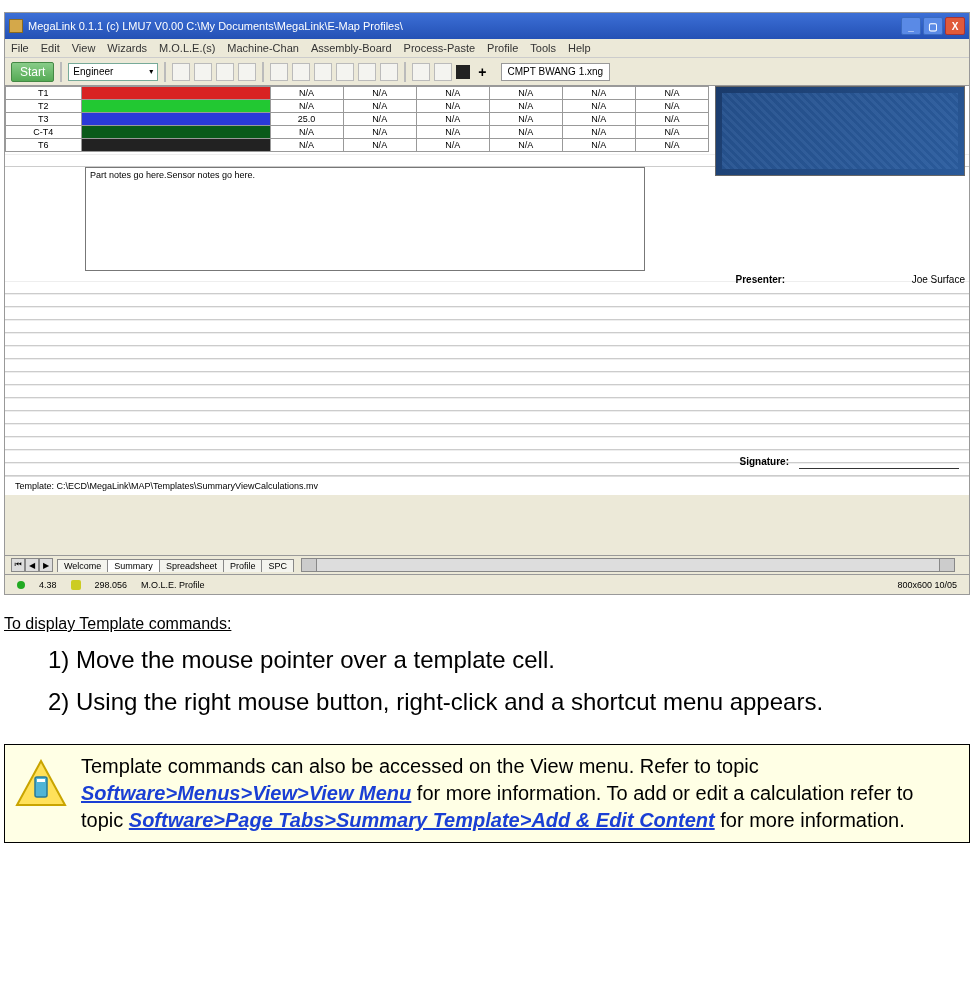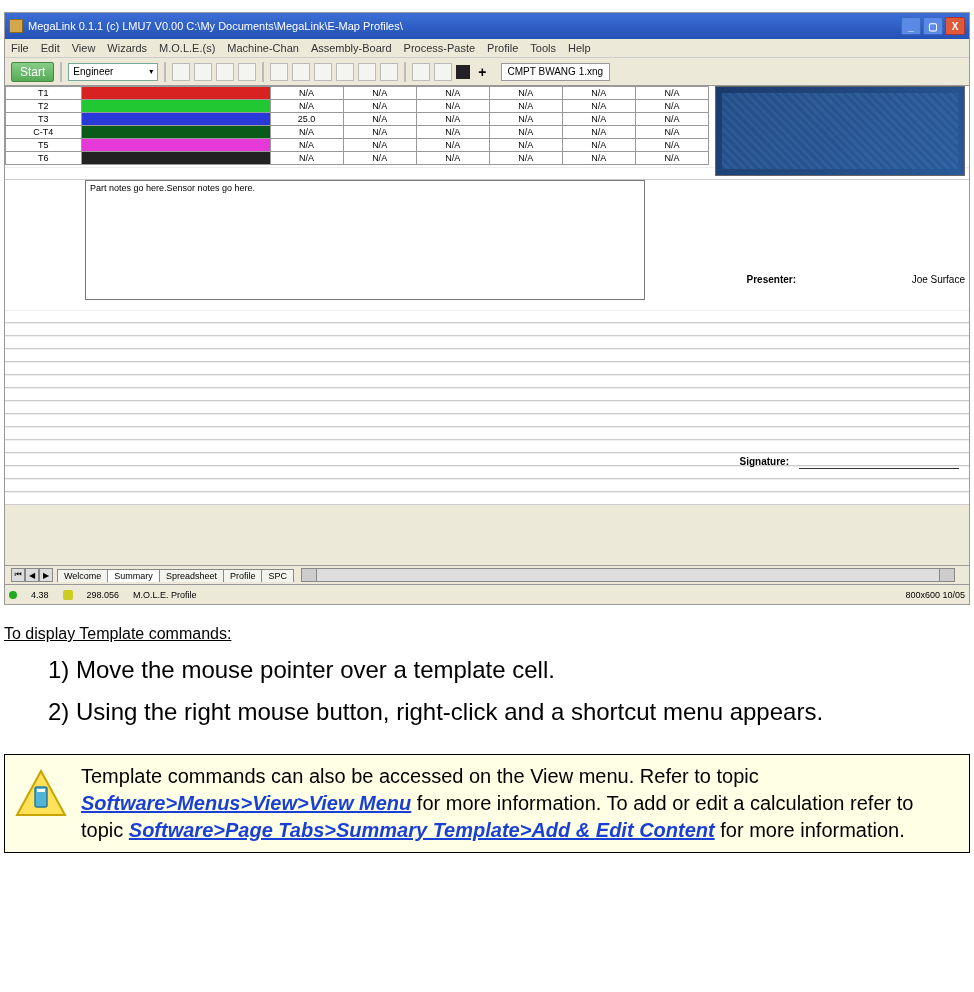--- a/index.html
+++ b/index.html
@@ -42,25 +42,25 @@
   .data-table .colorcell { width: 150px; }
   .data-table .valcell { width: 58px; }
   
   
   .board-preview { position: absolute; right: 4px; top: 0; width: 250px; height: 90px; background: linear-gradient(135deg,#1a3a6a,#2a5a9a); border: 1px solid #666; }
   .board-preview::before { content:""; position:absolute; inset:6px; background: repeating-linear-gradient(45deg,#2a5a9a,#2a5a9a 3px,#3a6aaa 3px,#3a6aaa 6px); opacity:0.6; }
   
   
   .assembly-section { margin-top: 2px; }
   .assembly-header { font-size: 10px; font-weight: bold; padding: 2px 80px; filter: blur(0.5px); }
-  .assembly-box { margin: 0 80px 0 80px; border: 1px solid #777; width: 560px; height: 120px; font-size: 9px; padding: 2px 4px; filter: blur(0.5px); background: #fff; }
+  .assembly-box { margin: 0 80px 0 80px; border: 1px solid #777; width: 560px; height: 104px; font-size: 9px; padding: 2px 4px; filter: blur(0.5px); background: #fff; }
   
   
   .side-label { position: absolute; font-size: 10px; font-weight: bold; filter: blur(0.5px); }
-  .presenter-lbl { right: 173px; top: 188px; }
+  .presenter-lbl { right: 184px; top: 188px; }
   .presenter-val { right: 4px; top: 188px; font-weight: normal; }
   .signature-lbl { right: 180px; top: 370px; }
   .signature-line { position: absolute; right: 10px; top: 382px; width: 160px; border-bottom: 1px solid #333; }
   
   
   .gridrows { margin-top: 10px; }
   .gridrow { height: 13px; border-bottom: 1px solid #ccc; border-top: 1px solid #eee; }
   
   
   .template-path { font-size: 9px; padding: 4px 10px; background: #fff; filter: blur(0.6px); border-top: 1px solid #ddd; }
@@ -70,21 +70,21 @@
   .tabstrip { display: flex; align-items: center; padding: 2px 6px; font-size: 9px; gap: 0; filter: blur(0.4px); border-top: 1px solid #999; }
   .tabnav { display: flex; gap: 0; margin-right: 4px; }
   .tabnav-btn { width: 14px; height: 14px; border: 1px solid #888; background: #ddd; font-size: 8px; display:flex; align-items:center; justify-content:center; }
   .tab { padding: 1px 6px; border: 1px solid #888; border-bottom: none; background: #f4f4ee; margin-right: -1px; }
   .tab.active { background: #fff; }
   .hscroll { flex: 1; margin: 0 8px; height: 14px; border: 1px solid #888; background: #ddd; position: relative; }
   .hscroll::before { content:""; position:absolute; left:0; top:0; width:14px; height:100%; background:#ccc; border-right:1px solid #888; }
   .hscroll::after { content:""; position:absolute; right:0; top:0; width:14px; height:100%; background:#ccc; border-left:1px solid #888; }
   
   
-  .statusbar { display: flex; align-items: center; padding: 2px 4px; font-size: 9px; gap: 14px; border-top: 1px solid #999; filter: blur(0.5px); background: #ece9d8; height: 20px; }
+  .statusbar { display: flex; align-items: center; padding: 2px 12px; font-size: 9px; gap: 14px; border-top: 1px solid #999; filter: blur(0.5px); background: #ece9d8; height: 20px; }
   .status-dot-green { width: 8px; height: 8px; background: #2a2; border-radius: 50%; }
   .status-dot-yellow { width: 10px; height: 10px; background: #cc2; border-radius: 2px; }
   .statusbar .spacer { flex: 1; }
   
   
   .instructions { padding: 0 4px 10px 4px; }
   .instr-heading { font-weight: normal; text-decoration: underline; font-size: 16px; margin-bottom: 8px; }
   .instr-list { list-style: none; padding-left: 44px; font-size: 24px; line-height: 1.6; }
   .instr-list li { margin-bottom: 4px; }
   .instr-num { display: inline-block; width: 28px; }
@@ -189,30 +189,20 @@
             <td class="rownum">C-T4</td>
             <td class="colorcell" style="background: rgb(10, 90, 26);"></td>
             <td class="valcell">N/A</td>
             <td class="valcell">N/A</td>
             <td class="valcell">N/A</td>
             <td class="valcell">N/A</td>
             <td class="valcell">N/A</td>
             <td class="valcell">N/A</td>
           </tr>
           <tr>
-            <td class="rownum">T5</td>
-            <td class="colorcell" style="background: rgb(230, 58, 216);"></td>
-            <td class="valcell">N/A</td>
-            <td class="valcell">N/A</td>
-            <td class="valcell">N/A</td>
-            <td class="valcell">N/A</td>
-            <td class="valcell">N/A</td>
-            <td class="valcell">N/A</td>
-          </tr>
-          <tr>
             <td class="rownum">T6</td>
             <td class="colorcell" style="background: rgb(34, 34, 34);"></td>
             <td class="valcell">N/A</td>
             <td class="valcell">N/A</td>
             <td class="valcell">N/A</td>
             <td class="valcell">N/A</td>
             <td class="valcell">N/A</td>
             <td class="valcell">N/A</td>
           </tr>
         </tbody>
@@ -239,20 +229,21 @@
         <div class="gridrow"></div>
         <div class="gridrow"></div>
       <div class="gridrow"></div>
         <div class="gridrow"></div>
         <div class="gridrow"></div>
       <div class="gridrow"></div>
         <div class="gridrow"></div>
         <div class="gridrow"></div>
     </div>
 
+    <div class="template-path">Template: C:\ECD\MegaLink\MAP\Templates\SummaryViewCalculations.mv</div>
 
     <div class="gridrows" style="margin-top:0">
       <div class="gridrow" style="height:60px; border:none; background:#ece9d8;"></div>
     </div>
   </div>
 
   <div class="bottom-area">
     <div class="tabstrip">
       <div class="tabnav">
         <div class="tabnav-btn">⏮</div>

